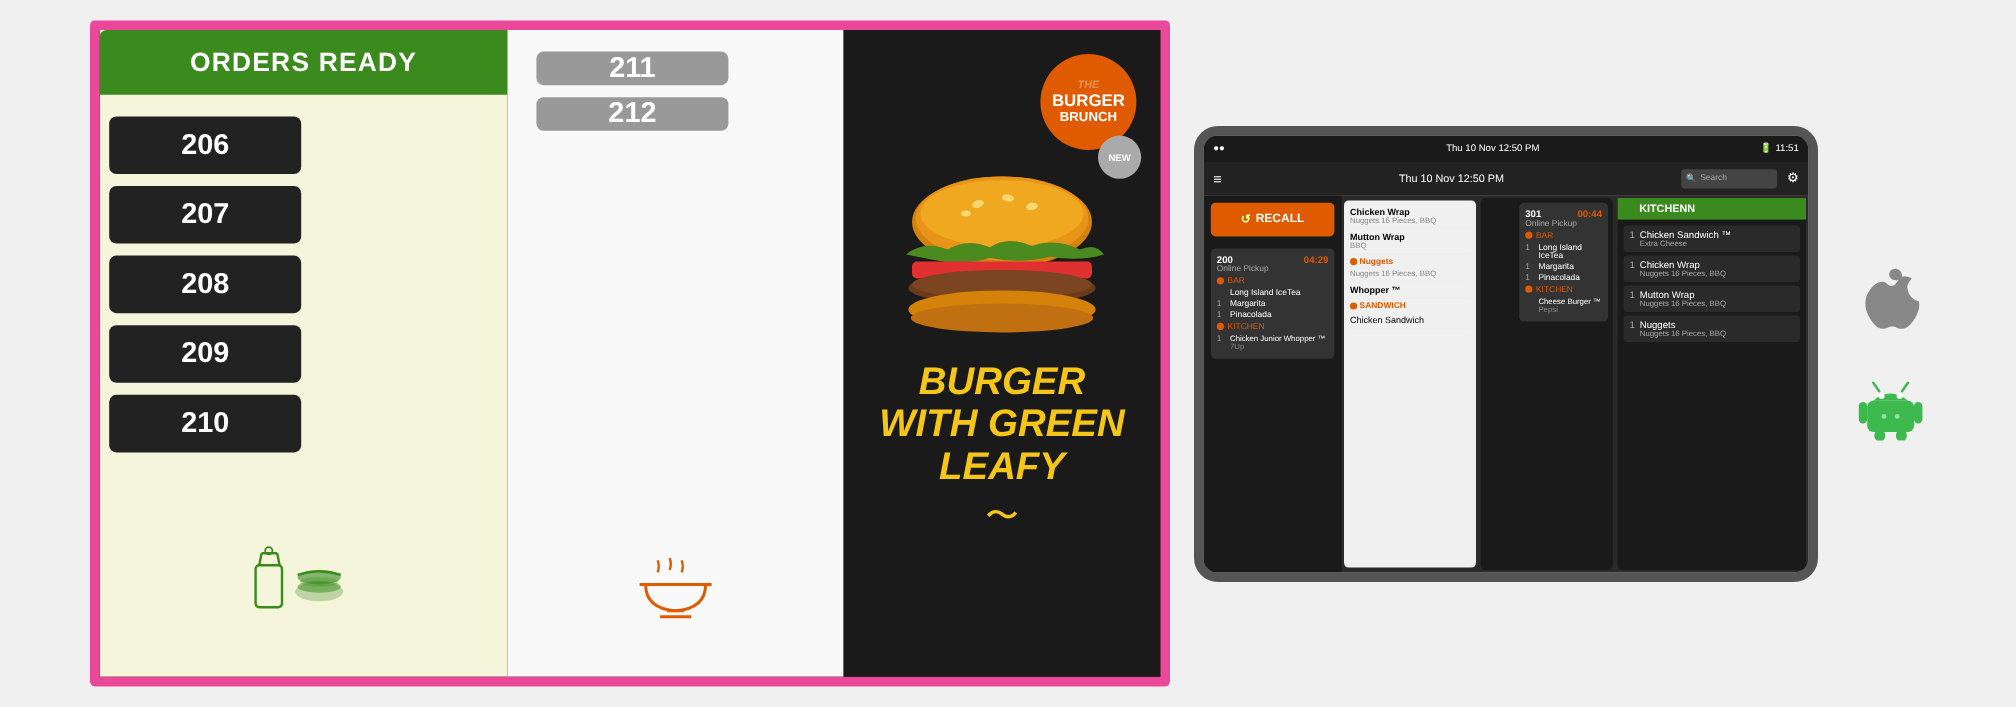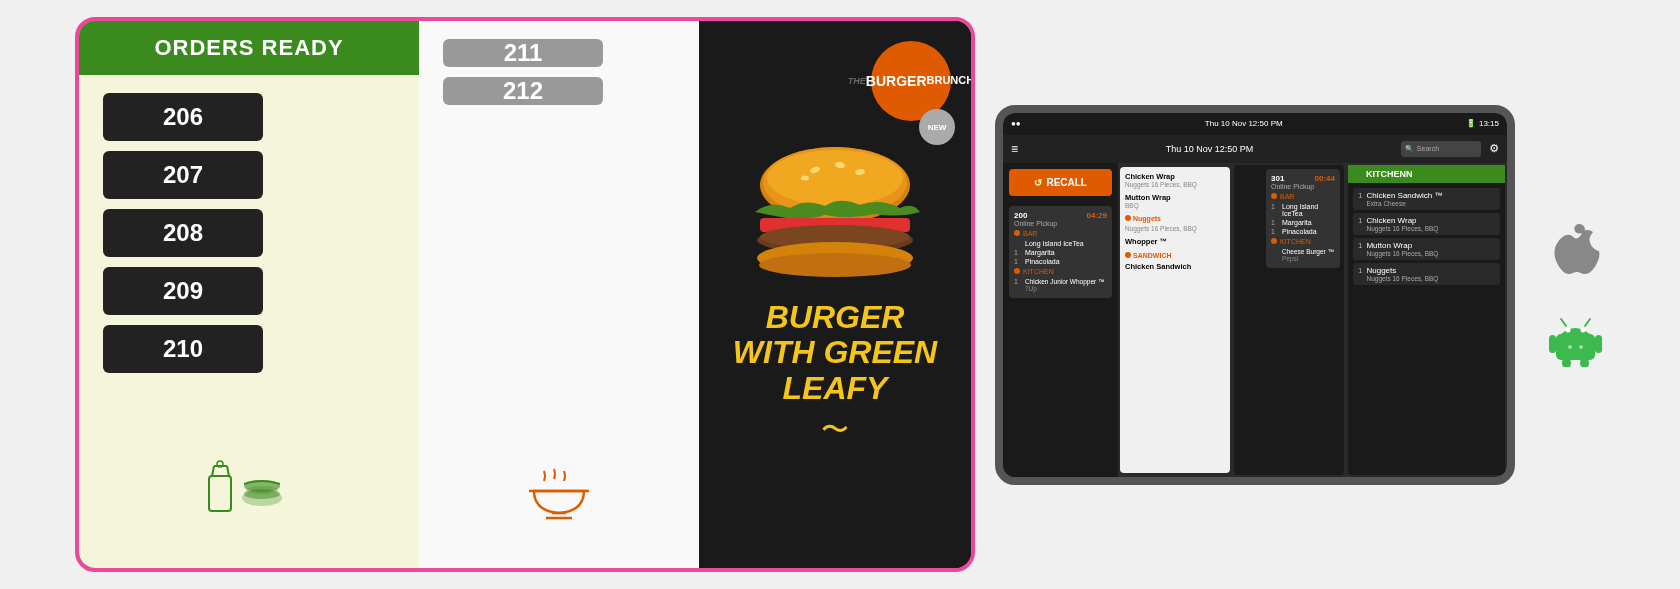--- a/index.html
+++ b/index.html
@@ -13,22 +13,22 @@
       align-items: center;
       justify-content: center;
       gap: 20px;
     }
 
     
     .kiosk-display {
       width: 900px;
       height: 555px;
       background: #1a1a1a;
-      border-radius: 20px;
-      border: 4px solid #ec4899;
+      border-radius: 4px;
+      border: 8px solid #ec4899;
       display: flex;
       overflow: hidden;
       position: relative;
     }
 
     
     .orders-ready-panel {
       width: 340px;
       background: #f5f5dc;
       display: flex;
@@ -39,21 +39,21 @@
       color: white;
       font-weight: 900;
       font-size: 22px;
       text-align: center;
       padding: 14px 10px;
       letter-spacing: 1px;
       border-radius: 6px 0 0 0;
     }
     .orders-ready-content {
       flex: 1;
-      padding: 18px 24px;
+      padding: 18px 8px;
       display: flex;
       flex-direction: column;
       gap: 10px;
     }
     .order-number-badge {
       background: #222;
       color: white;
       font-size: 24px;
       font-weight: 900;
       text-align: center;
@@ -121,21 +121,21 @@
     }
     .burger-logo {
       position: absolute;
       top: 20px;
       right: 20px;
       width: 80px;
       height: 80px;
       background: #e05a00;
       border-radius: 50%;
       display: flex;
-      flex-direction: row;
+      flex-direction: column;
       align-items: center;
       justify-content: center;
       color: white;
       font-weight: 900;
       font-size: 11px;
       text-align: center;
       line-height: 1.2;
     }
     .new-badge {
       position: absolute;
@@ -475,21 +475,21 @@
     </div>
     <div class="promo-smile">〜</div>
   </div>
 </div>
 
 <div class="tablet-container">
 
   <div class="tablet-statusbar">
     <span>●●</span>
     <span>Thu 10 Nov 12:50 PM</span>
-    <span>🔋 13:15</span>
+    <span>🔋 11:51</span>
   </div>
 
   <div class="tablet-topbar">
     <span style="color:white; font-size:12px; cursor:pointer;">≡</span>
     <div class="tablet-topbar-title">Thu 10 Nov 12:50 PM</div>
     <div class="tablet-search">
       <span style="margin-right:3px;">🔍</span>
       <span>Search</span>
     </div>
     <span style="color:white; font-size:11px; cursor:pointer;">⚙</span>
@@ -554,21 +554,21 @@
           <div class="col-item-sub">Nuggets 16 Pieces, BBQ</div>
         </div>
         <div class="col-item">
           <div style="font-weight:700;">Whopper ™</div>
         </div>
         <div class="col-station">
           <div style="width:6px;height:6px;border-radius:50%;background:#e05a00;"></div>
           <span>SANDWICH</span>
         </div>
         <div class="col-item">
-          <div style="font-weight:700;">Chicken Sandwich</div>
+          <div style="font-weight:400;">Chicken Sandwich</div>
         </div>
       </div>
     </div>
 
     <div style="width: 110px; background:#1a1a1a; margin: 2px; border-radius: 4px; display:flex; flex-direction:column;padding-left:28px;">
       <div style="background:#333; margin:4px; border-radius:4px; padding:5px;">
         <div class="order-ticket-header">
           <span>301</span>
           <span class="order-ticket-timer">00:44</span>
         </div>

